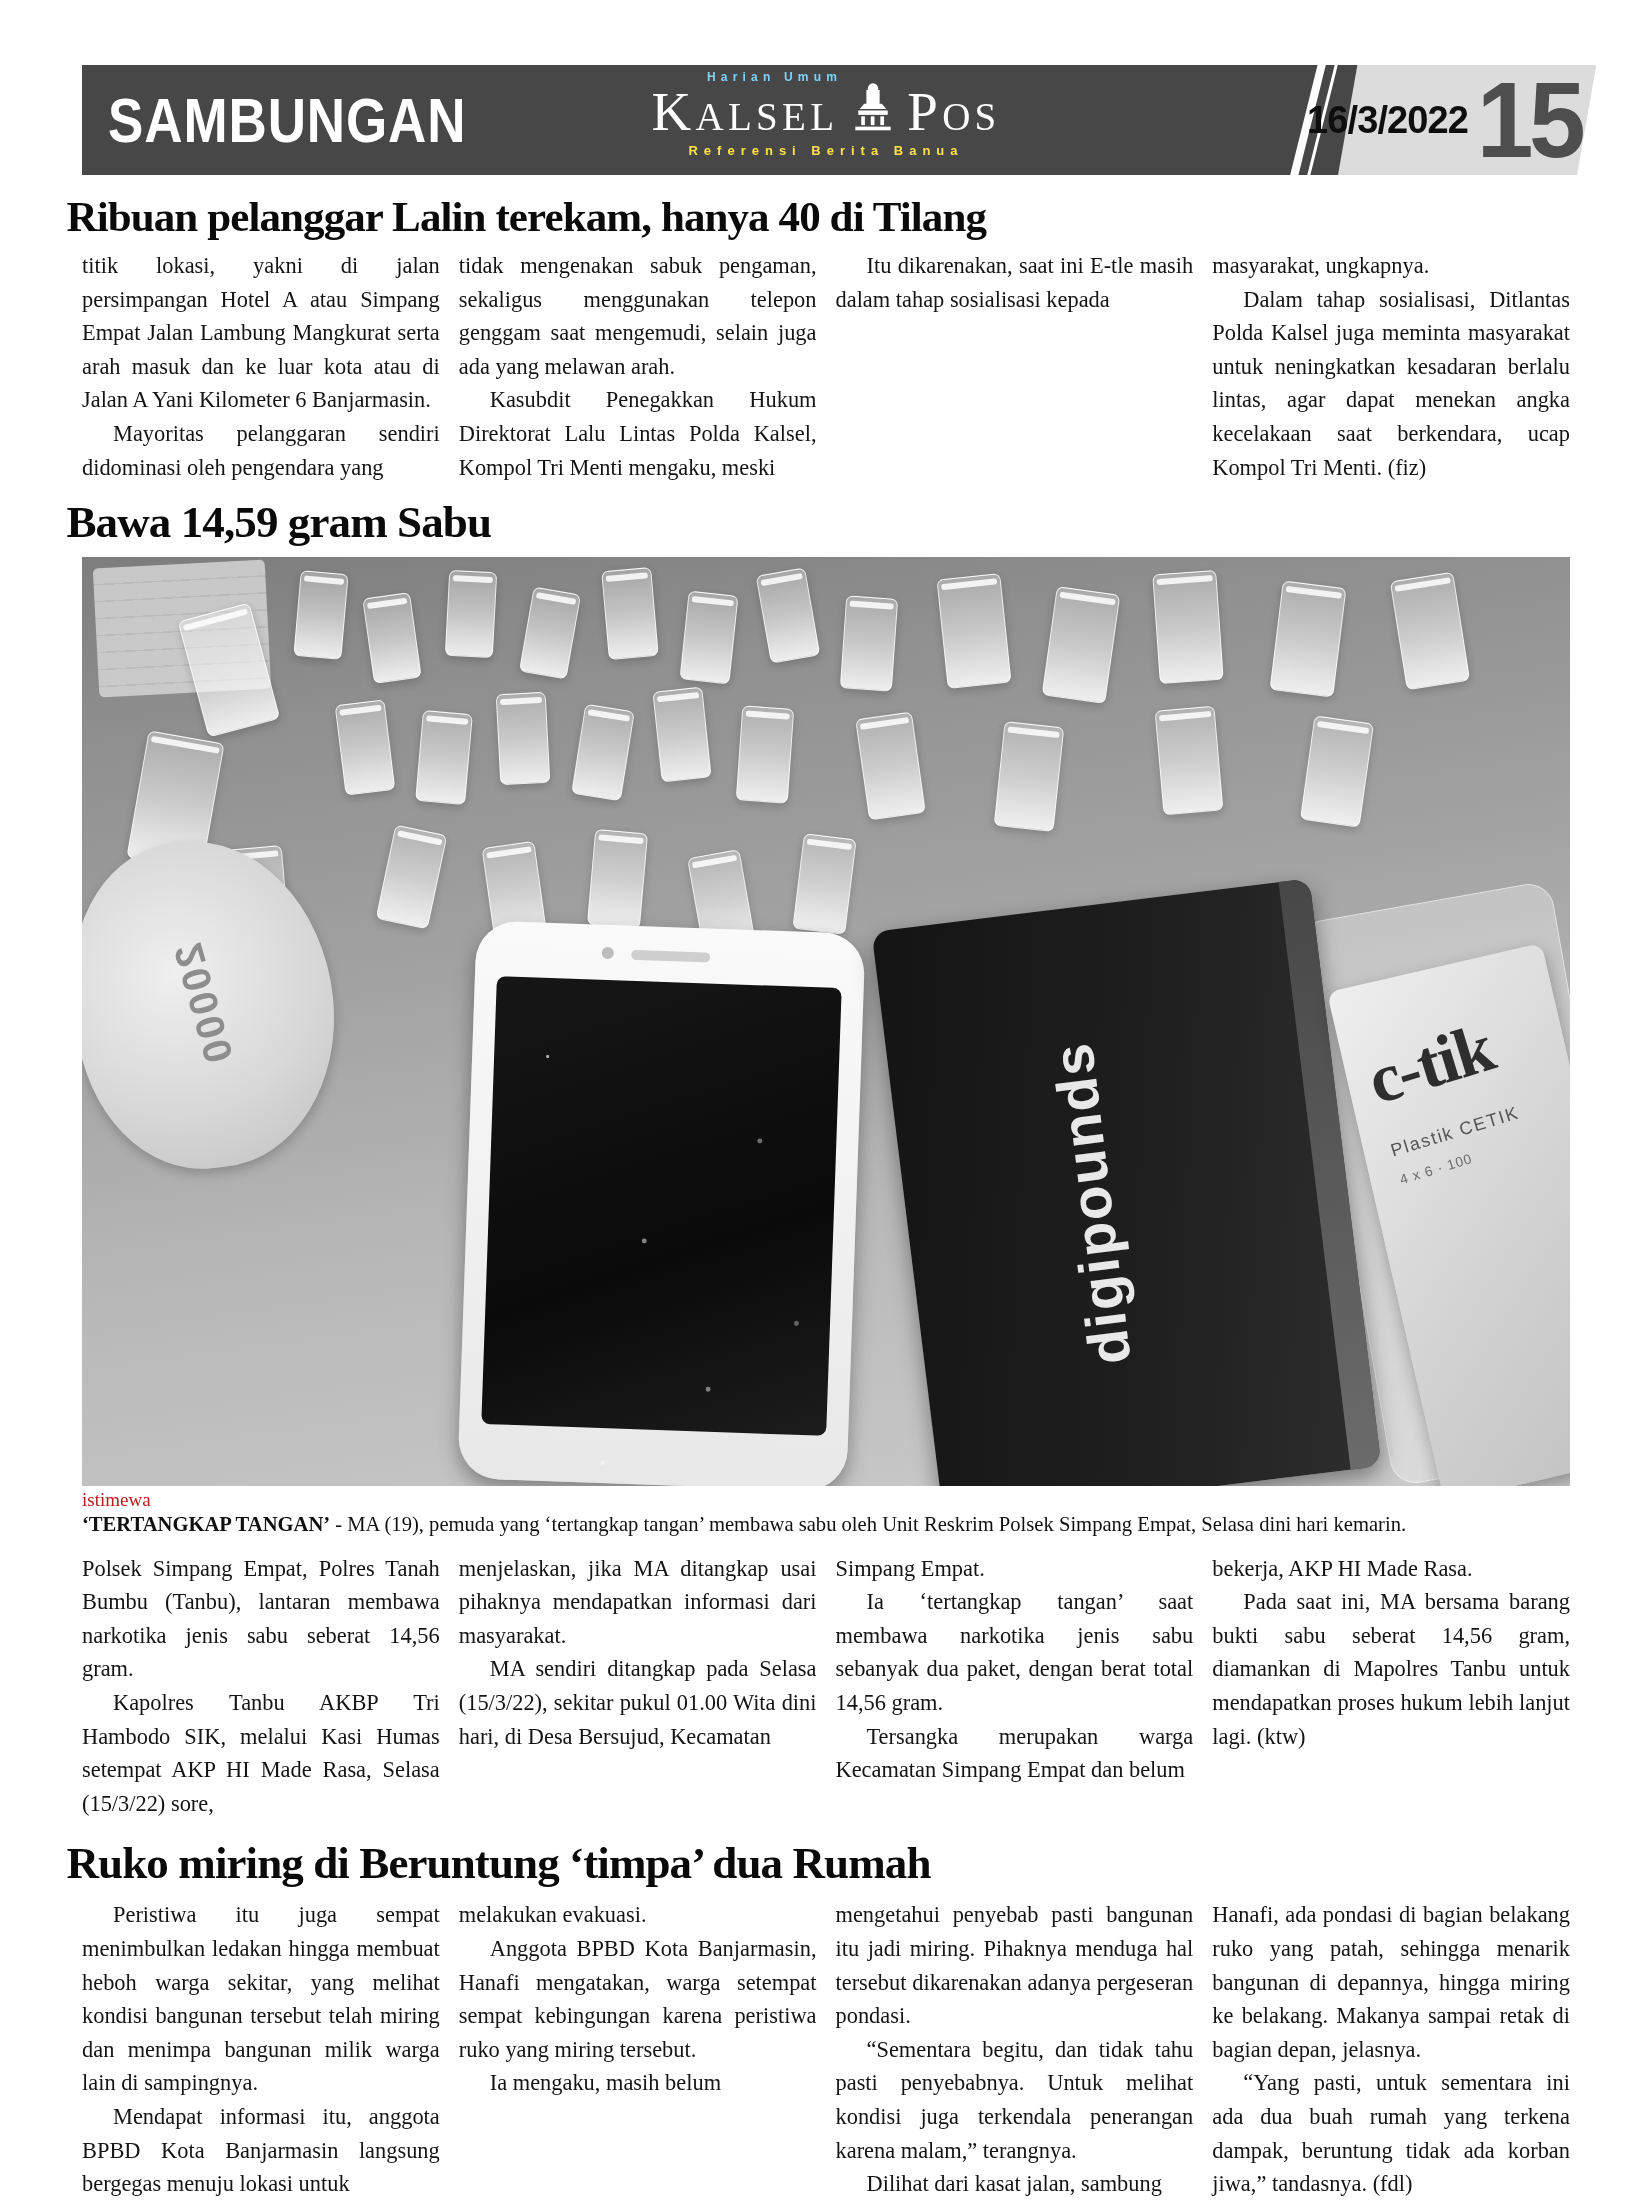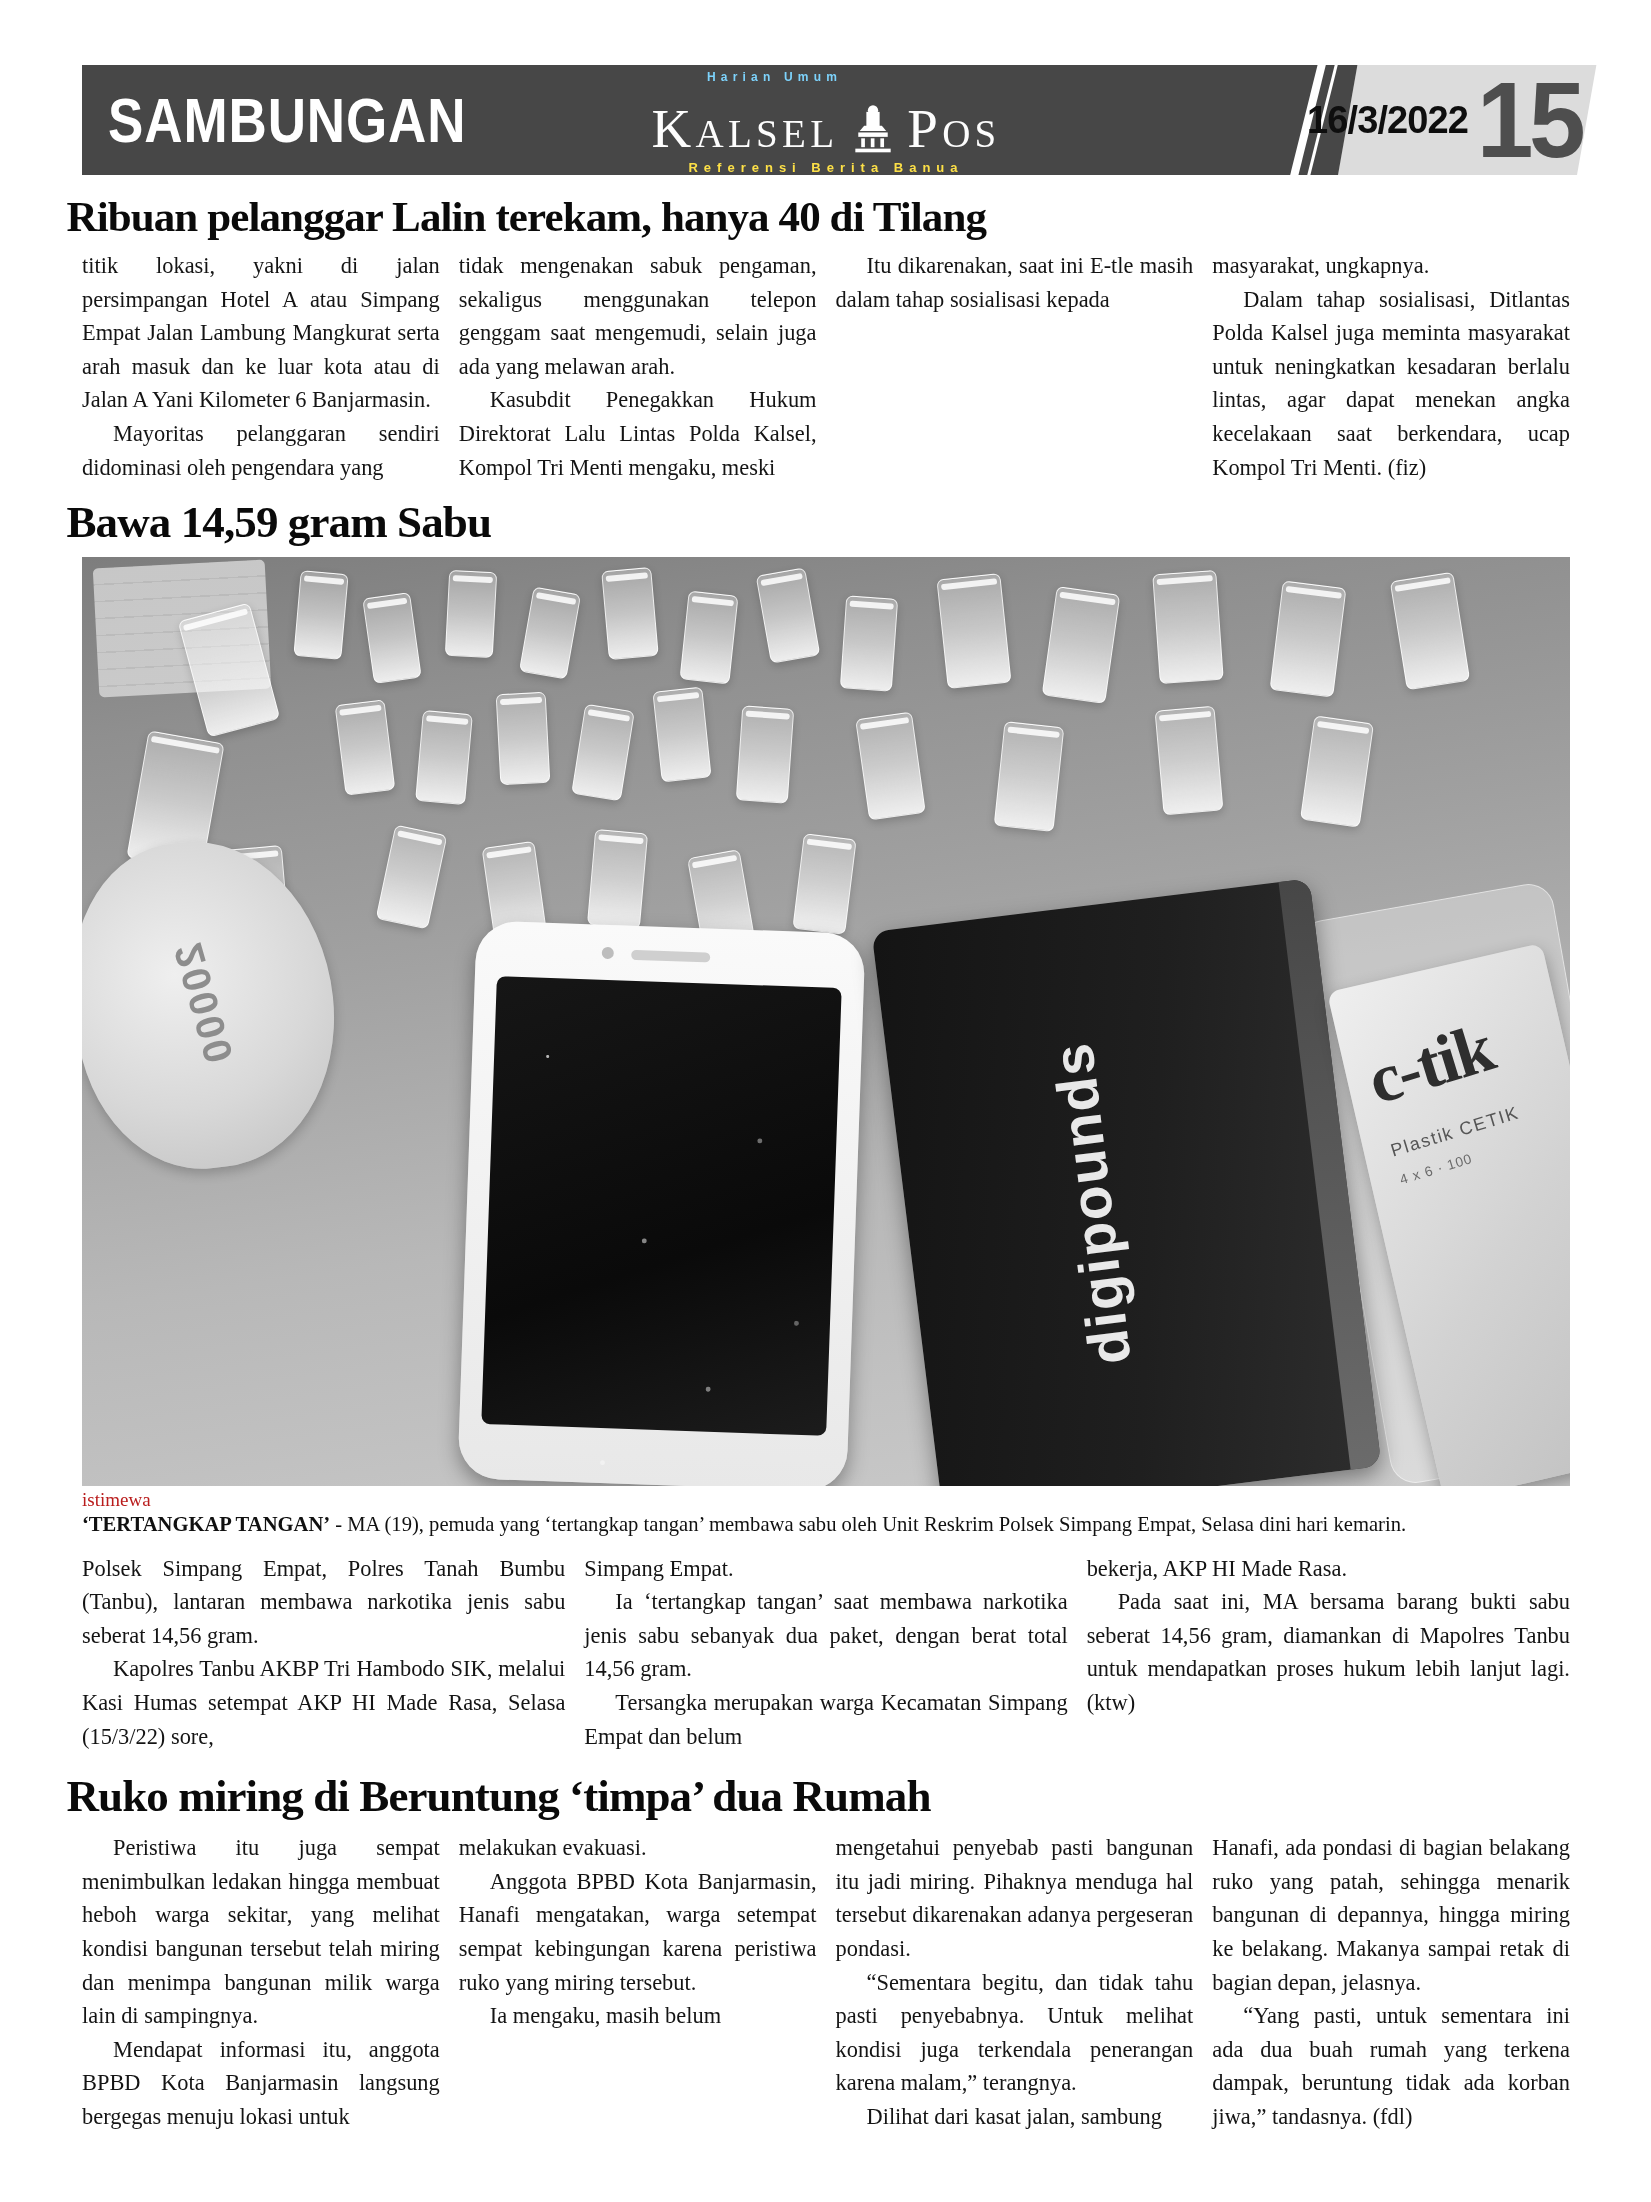--- a/index.html
+++ b/index.html
@@ -9,21 +9,21 @@
 
   
   .hdr { position:relative; height:110px; background:#474747; display:flex; align-items:center; }
   .section-tag { font-family:"Liberation Sans", sans-serif; font-weight:900; color:#fff;
                  font-size:53px; letter-spacing:0.9px; transform:scaleY(1.18); transform-origin:center;
                  padding-left:26px; white-space:nowrap; }
   .masthead { position:absolute; left:50%; top:0; transform:translateX(-50%); height:100%;
               text-align:center; color:#fff; padding-top:5.2px; width:533px; }
   .mh-top { font-family:"Liberation Sans", sans-serif; font-size:12px; letter-spacing:5.2px;
             font-weight:700; color:#7dd3fc; text-align:center; margin-left:-103px; }
-  .mh-main { display:flex; align-items:flex-end; justify-content:center; gap:12px; line-height:1; margin-top:17px; }
+  .mh-main { display:flex; align-items:flex-start; justify-content:center; gap:12px; line-height:1; margin-top:0px; }
   .mh-word { font-variant:small-caps; font-size:55px; letter-spacing:4.3px; font-weight:400; color:#fdfdfd; }
   .mh-icon { width:45px; height:53px; margin-top:-3.4px; }
   .mh-tag { font-family:"Liberation Sans", sans-serif; font-size:13px; letter-spacing:6px;
             font-weight:700; color:#fde047; margin-top:3.4px; }
   .hdr-right { position:absolute; right:0; top:0; height:100%; }
   .slash { position:absolute; right:258px; top:-5.2px; height:120px; width:7.7px; background:#fff;
            transform:rotate(14deg); }
   .slash2 { position:absolute; right:246px; top:-5.2px; height:120px; width:2.6px; background:#fff;
             transform:rotate(14deg); }
   .date-panel { position:absolute; right:-6.9px; top:0; height:110px; width:239px; background:#dcdcdc;
@@ -222,20 +222,24 @@
 
     <div class="credit">istimewa</div>
     <div class="caption"><b>‘TERTANGKAP TANGAN’</b><span>  - MA (19), pemuda yang ‘tertangkap tangan’ membawa sabu oleh Unit Reskrim Polsek Simpang Empat,  Selasa dini hari kemarin.</span></div>
 
     <div class="cols cols-a2">
       <div class="col">
         <p class="cont">Polsek Simpang Empat, Polres Tanah Bumbu (Tanbu), lantaran membawa narkotika jenis sabu seberat 14,56 gram.</p>
         <p>Kapolres Tanbu AKBP Tri Hambodo SIK, melalui Kasi Humas setempat AKP HI Made Rasa, Selasa (15/3/22) sore,</p>
       </div>
       <div class="col">
+        <p class="cont">menjelaskan, jika MA ditangkap usai pihaknya mendapatkan informasi dari masyarakat.</p>
+        <p>MA sendiri ditangkap pada Selasa (15/3/22), sekitar pukul 01.00 Wita dini hari, di Desa Bersujud, Kecamatan</p>
+      </div>
+      <div class="col">
         <p class="cont">Simpang Empat.</p>
         <p>Ia ‘tertangkap tangan’ saat membawa narkotika jenis sabu sebanyak dua paket, dengan berat total 14,56 gram.</p>
         <p>Tersangka merupakan warga Kecamatan Simpang Empat dan belum</p>
       </div>
       <div class="col">
         <p class="cont">bekerja, AKP HI Made Rasa.</p>
         <p>Pada saat ini, MA bersama barang bukti sabu seberat 14,56 gram, diamankan di Mapolres Tanbu untuk mendapatkan proses hukum lebih lanjut lagi. (ktw)</p>
       </div>
     </div>
   </section>

